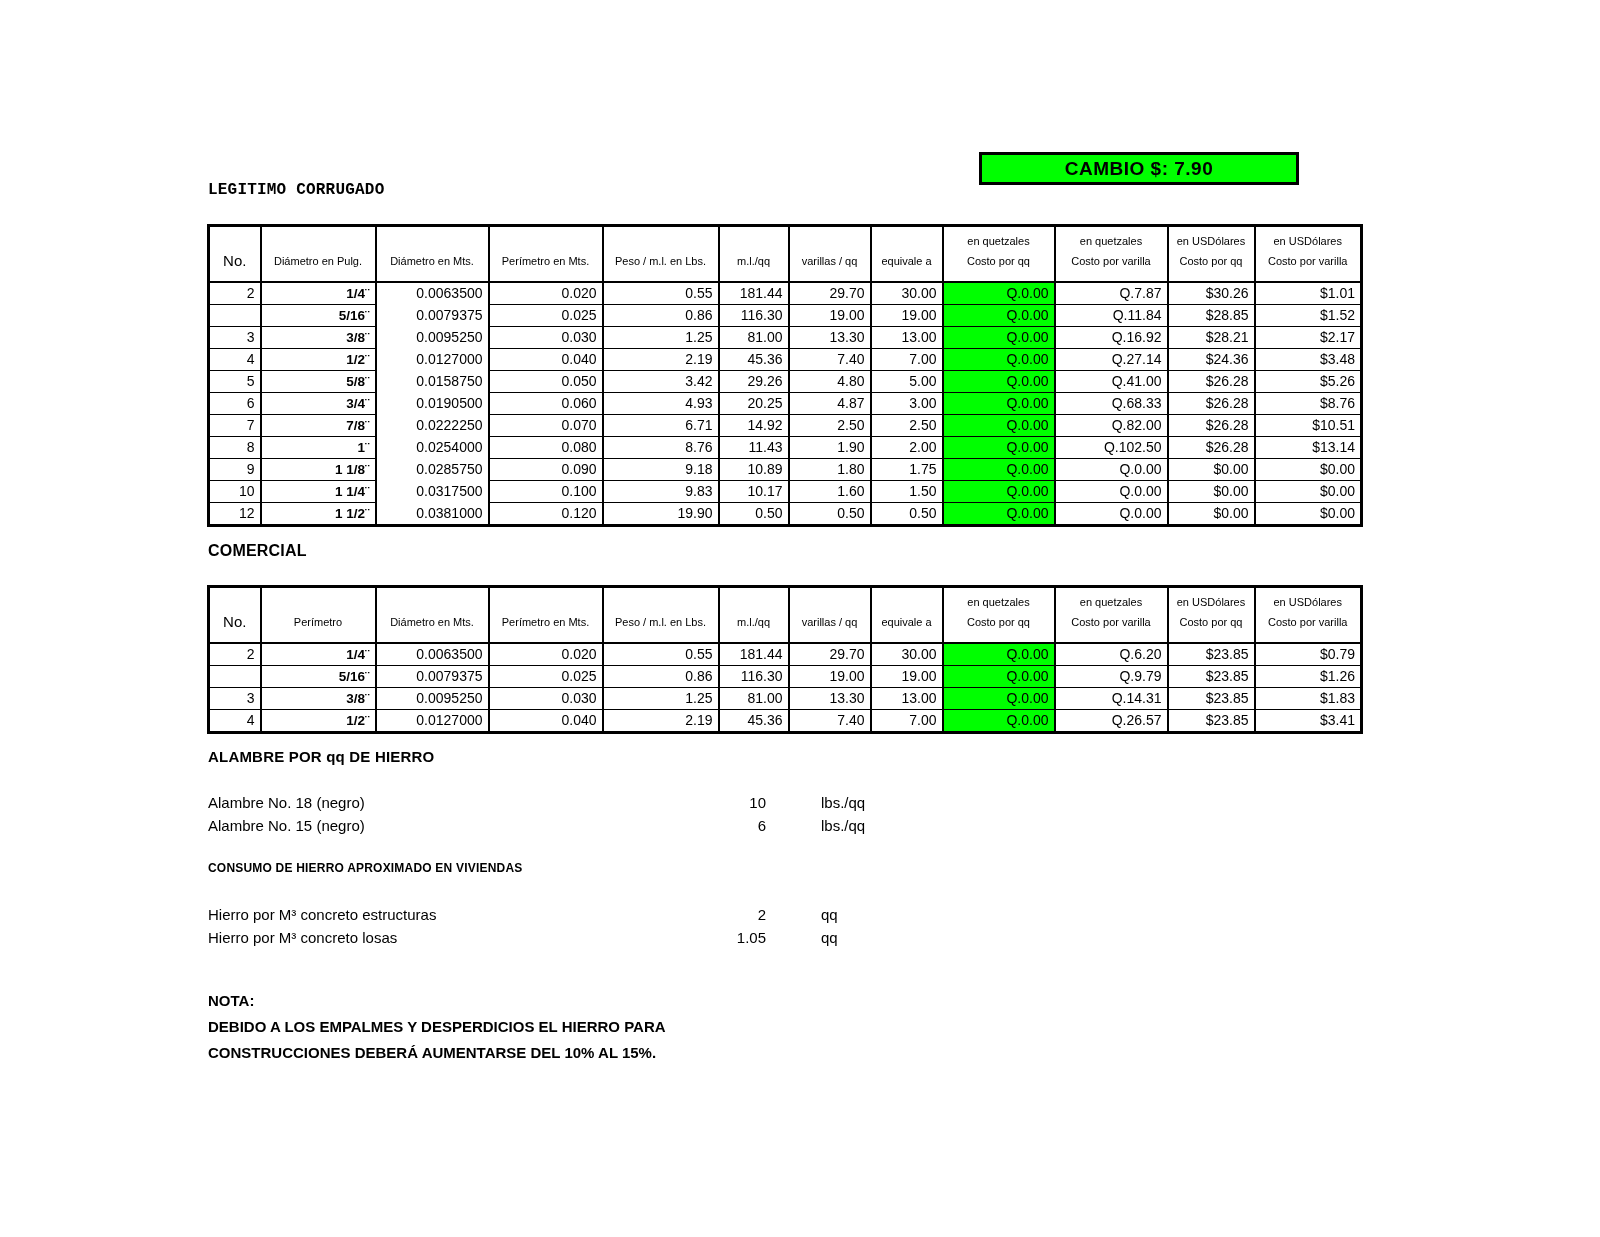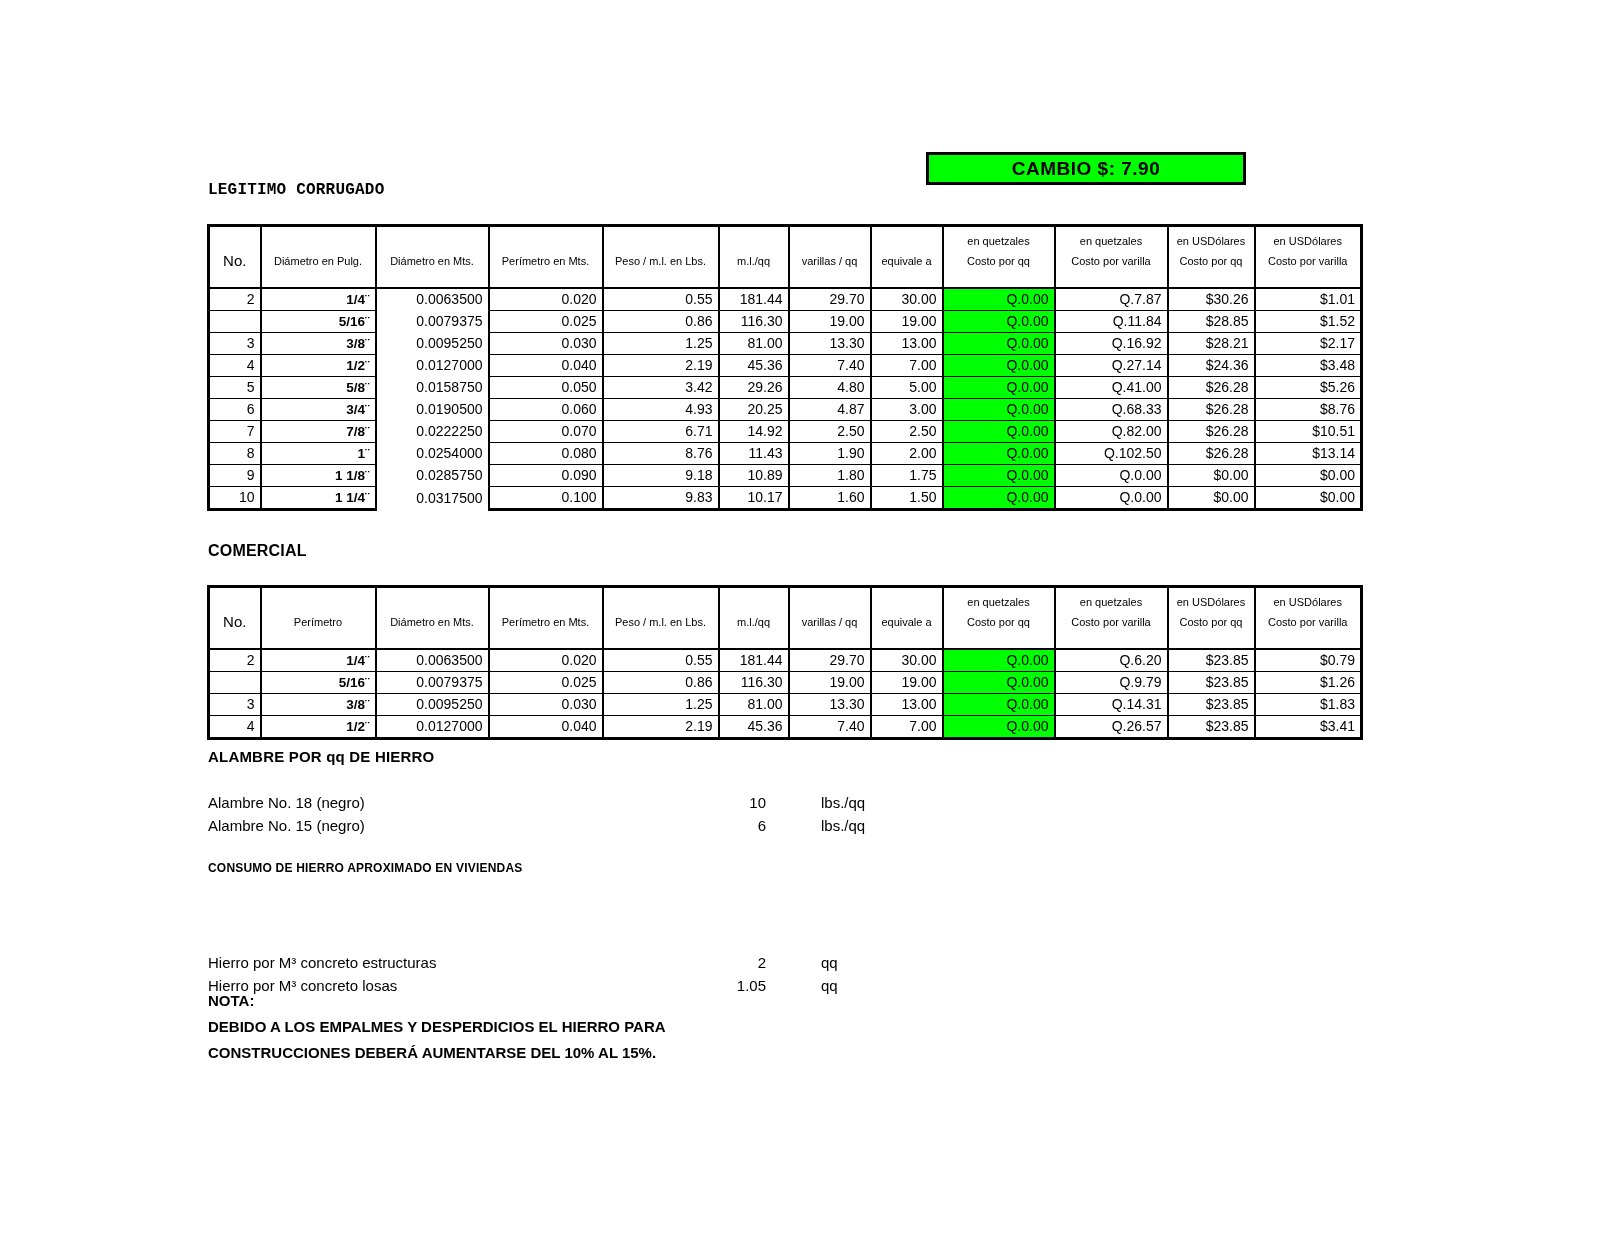--- a/index.html
+++ b/index.html
@@ -3,38 +3,38 @@
 <meta charset="utf-8">
 <style>
   html,body{margin:0;padding:0;}
   body{
     width:1600px;height:1237px;position:relative;background:#ffffff;color:#000;
     font-family:"Liberation Sans","DejaVu Sans",sans-serif;
   }
   .abs{position:absolute;}
   
   .cambio{
-    left:926px;top:152px;width:314px;height:27px;
+    left:979px;top:152px;width:314px;height:27px;
     border:3px solid #000;text-align:center;
     font-weight:bold;font-size:19px;line-height:27px;letter-spacing:.5px;
   }
   
   .sec-title{font-weight:bold;font-size:16px;letter-spacing:.2px;}
   
   table.price{
     border-collapse:collapse;table-layout:fixed;
     border:3px solid #000;width:1153px;
   }
   table.price th,table.price td{
     border:1px solid #000;border-left-width:2px;border-right-width:2px;
     padding:0 5px;overflow:hidden;white-space:nowrap;
   }
   table.price thead th{
     border-bottom-width:2px;vertical-align:bottom;text-align:center;
-    font-weight:normal;font-size:11px;height:44px;padding-bottom:16px;line-height:20px;
+    font-weight:normal;font-size:11px;height:44px;padding-bottom:10px;line-height:20px;
   }
   table.price thead th.col-0{font-size:15px;}
   table.price td{height:21px;font-size:14px;text-align:right;line-height:21px;}
   table.price td.col-1{text-align:right;font-weight:bold;font-size:13.5px;}
   table.price td.green{background:#00FF00;}
   table.price td.nb{border-bottom-style:hidden;}
   
   .tline{display:flex;font-size:15px;line-height:23px;gap:48px;}
   .tlabel{width:464px;}
   .tnum{width:46px;text-align:right;}
@@ -242,20 +242,34 @@
           <td class="col-3">0.100</td>
           <td class="col-4">9.83</td>
           <td class="col-5">10.17</td>
           <td class="col-6">1.60</td>
           <td class="col-7">1.50</td>
           <td class="col-8 green" style="background: rgb(0, 255, 0);">Q.0.00</td>
           <td class="col-9">Q.0.00</td>
           <td class="col-10">$0.00</td>
           <td class="col-11">$0.00</td>
         </tr>
+        <tr>
+          <td class="col-0">12</td>
+          <td class="col-1">1 1/2¨</td>
+          <td class="col-2">0.0381000</td>
+          <td class="col-3">0.120</td>
+          <td class="col-4">19.90</td>
+          <td class="col-5">0.50</td>
+          <td class="col-6">0.50</td>
+          <td class="col-7">0.50</td>
+          <td class="col-8 green" style="background: rgb(0, 255, 0);">Q.0.00</td>
+          <td class="col-9">Q.0.00</td>
+          <td class="col-10">$0.00</td>
+          <td class="col-11">$0.00</td>
+        </tr>
       </tbody>
   </table>
 </div>
 
 <div class="abs sec-title" style="left:208px;top:542px;">COMERCIAL</div>
 
 <div class="abs" style="left:207px;top:585px;">
   <table class="price">
     <colgroup>
       <col style="width:52px">
@@ -386,21 +400,21 @@
   </div>
   <div class="tline">
     <span class="tlabel">Alambre No. 15 (negro)</span>
     <span class="tnum">6</span>
     <span class="tunit">lbs./qq</span>
   </div>
 </div>
 
 <div class="abs sec-title" style="left:208px;top:861px;font-size:12px;">CONSUMO DE HIERRO APROXIMADO EN VIVIENDAS</div>
 
-<div class="abs" style="left:208px;top:903px;margin-top:48px;">
+<div class="abs" style="left:208px;top:903px;">
   <div class="tline">
     <span class="tlabel">Hierro por M³ concreto estructuras</span>
     <span class="tnum">2</span>
     <span class="tunit">qq</span>
   </div>
   <div class="tline">
     <span class="tlabel">Hierro por M³ concreto losas</span>
     <span class="tnum">1.05</span>
     <span class="tunit">qq</span>
   </div>

